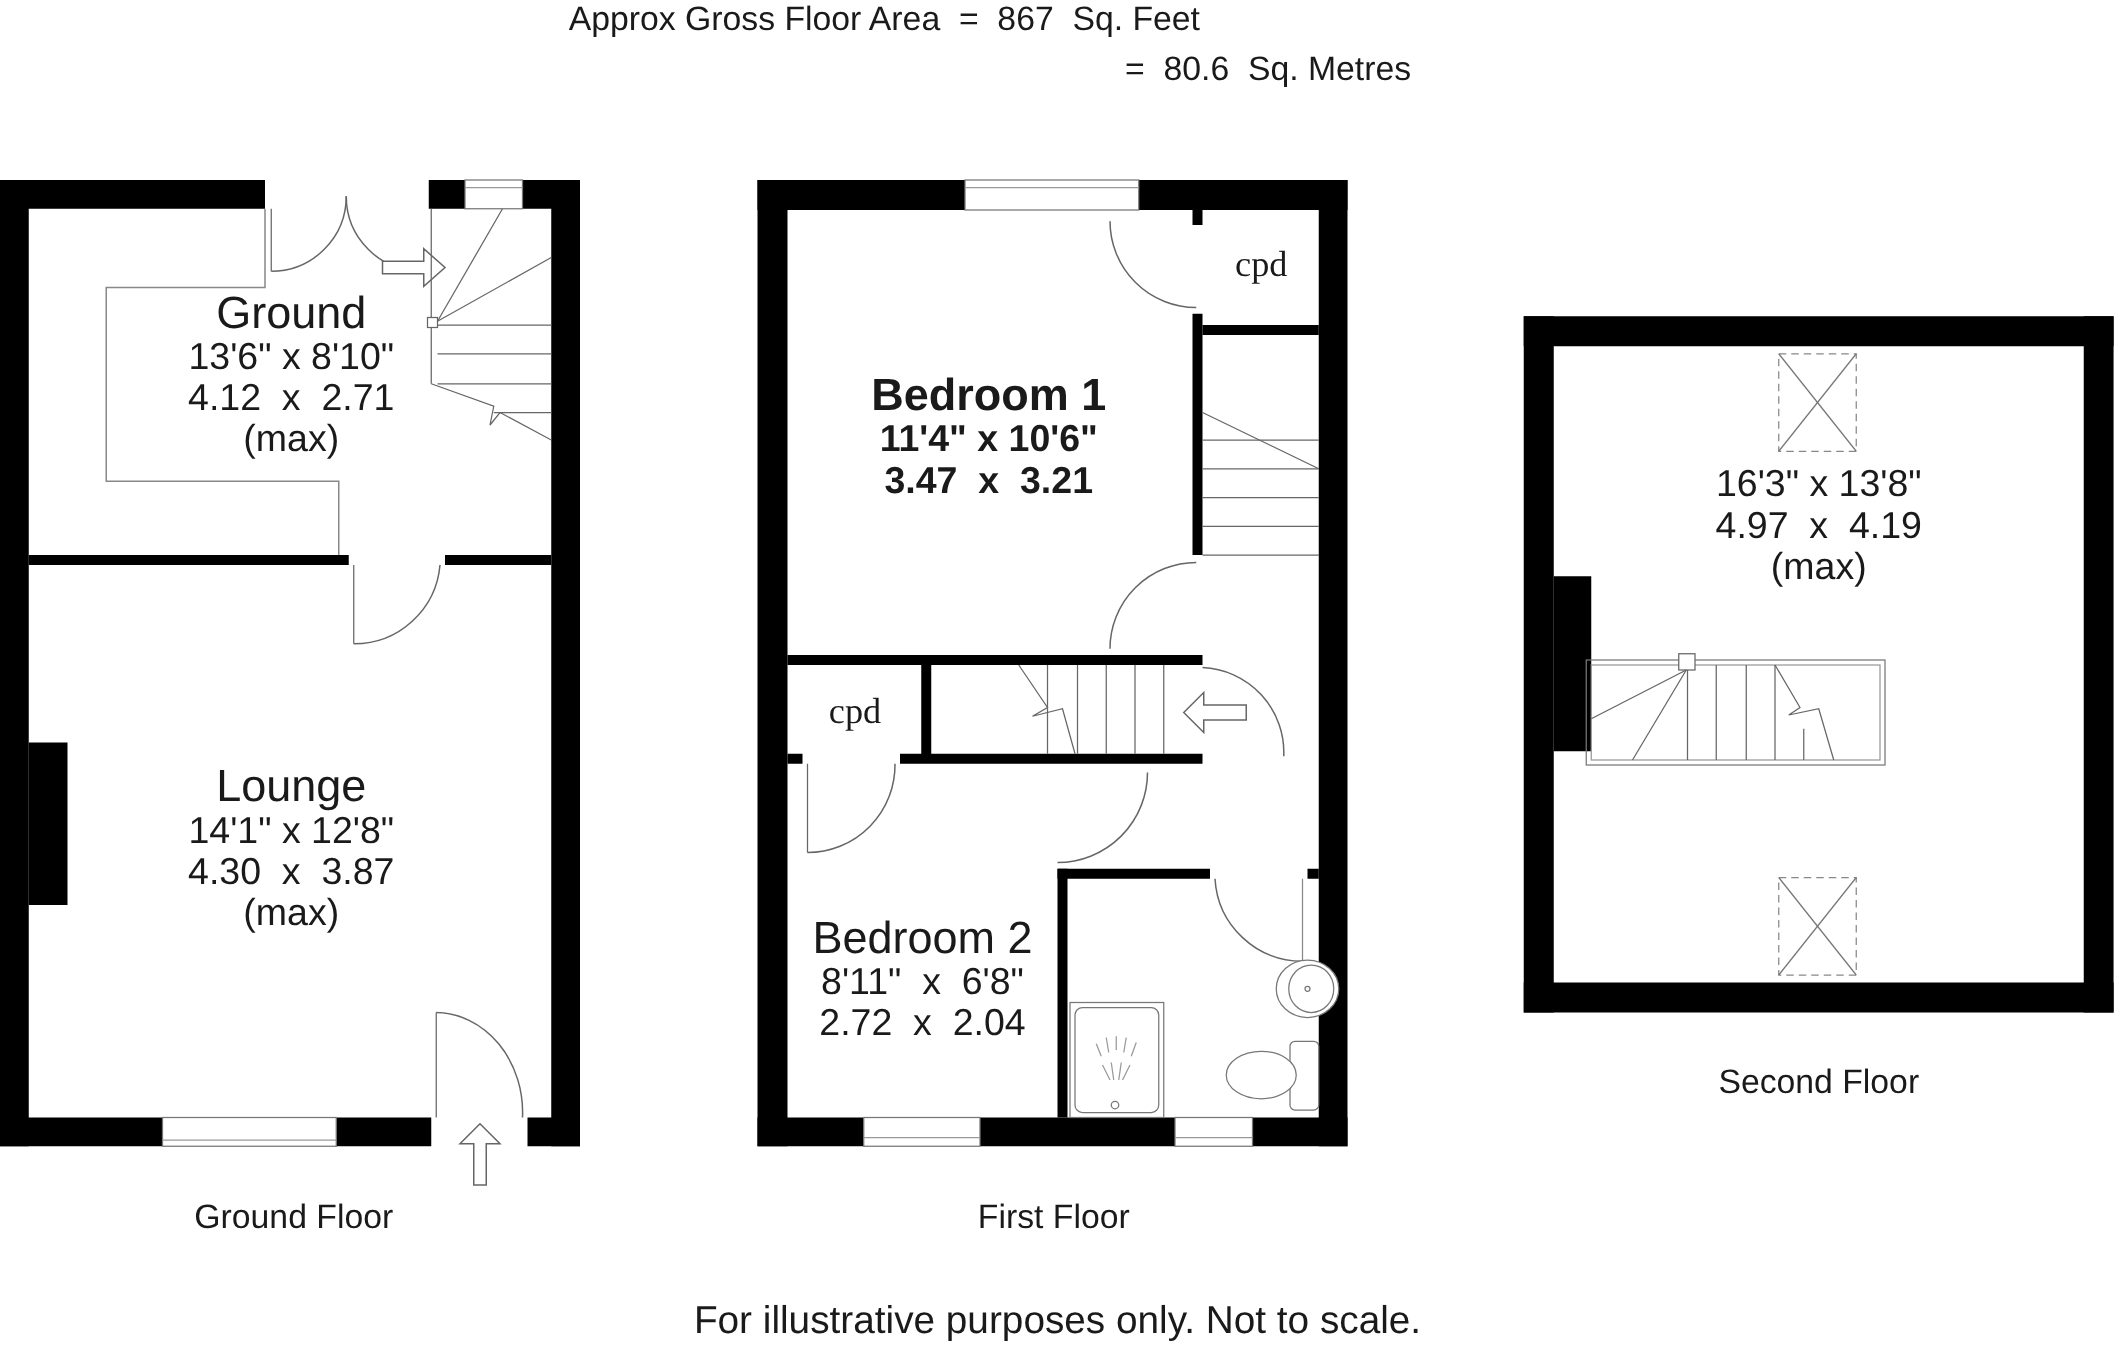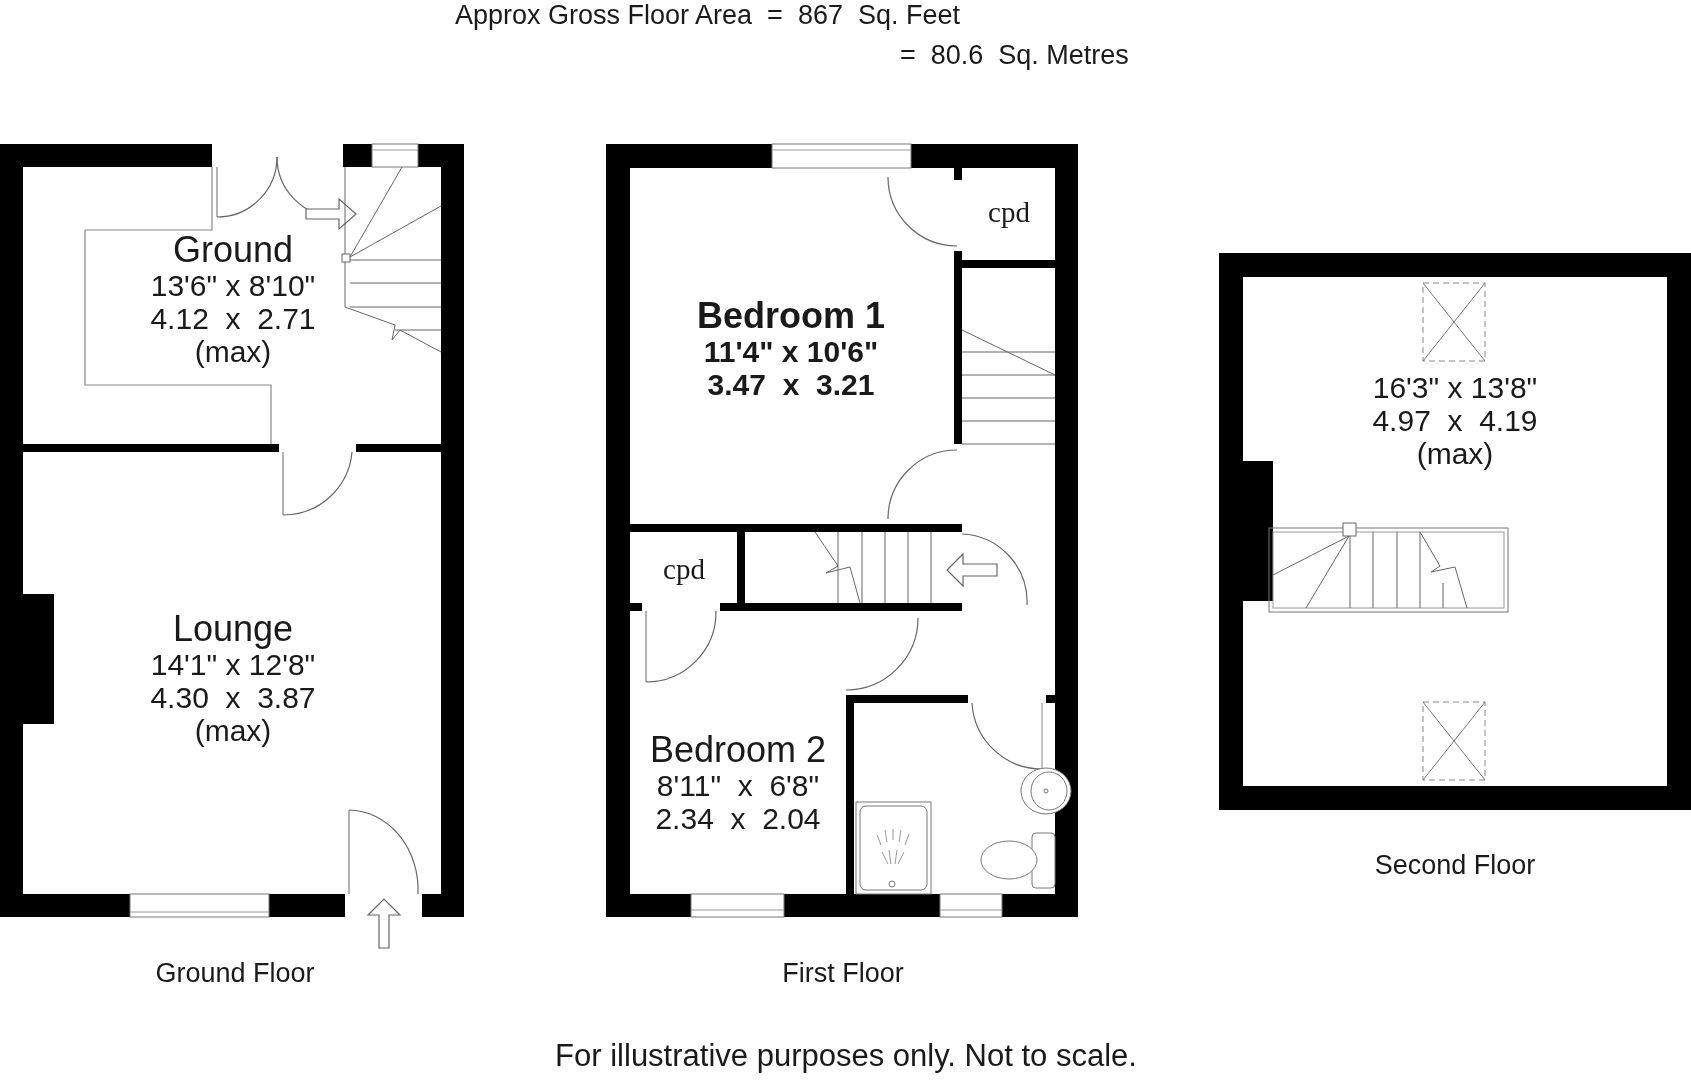--- a/index.html
+++ b/index.html
@@ -194,21 +194,21 @@
 <div class="floor-label" style="left:235px; top:958px;">Ground Floor</div>
 
 <div class="room-label" style="left:791px; top:298px;font-weight:bold;">
   <span class="room-name">Bedroom 1</span>
   <span class="room-dim">11'4" x 10'6"</span>
   <span class="room-dim">3.47  x  3.21</span>
 </div>
 <div class="room-label" style="left:738px; top:708px;margin-top:24px;">
   <span class="room-name">Bedroom 2</span>
   <span class="room-dim">8'11"  x  6'8"</span>
-  <span class="room-dim">2.34  x  2.04</span>
+  <span class="room-dim">2.72  x  2.04</span>
 </div>
 <div class="small-label" style="left:1009px; top:196px;">cpd</div>
 <div class="small-label" style="left:684px; top:553px;">cpd</div>
 <div class="floor-label" style="left:843px; top:958px;">First Floor</div>
 
 <div class="room-label" style="left:1455px; top:370px;">
   <span class="room-dim">16'3" x 13'8"</span>
   <span class="room-dim">4.97  x  4.19</span>
   <span class="room-dim">(max)</span>
 </div>

